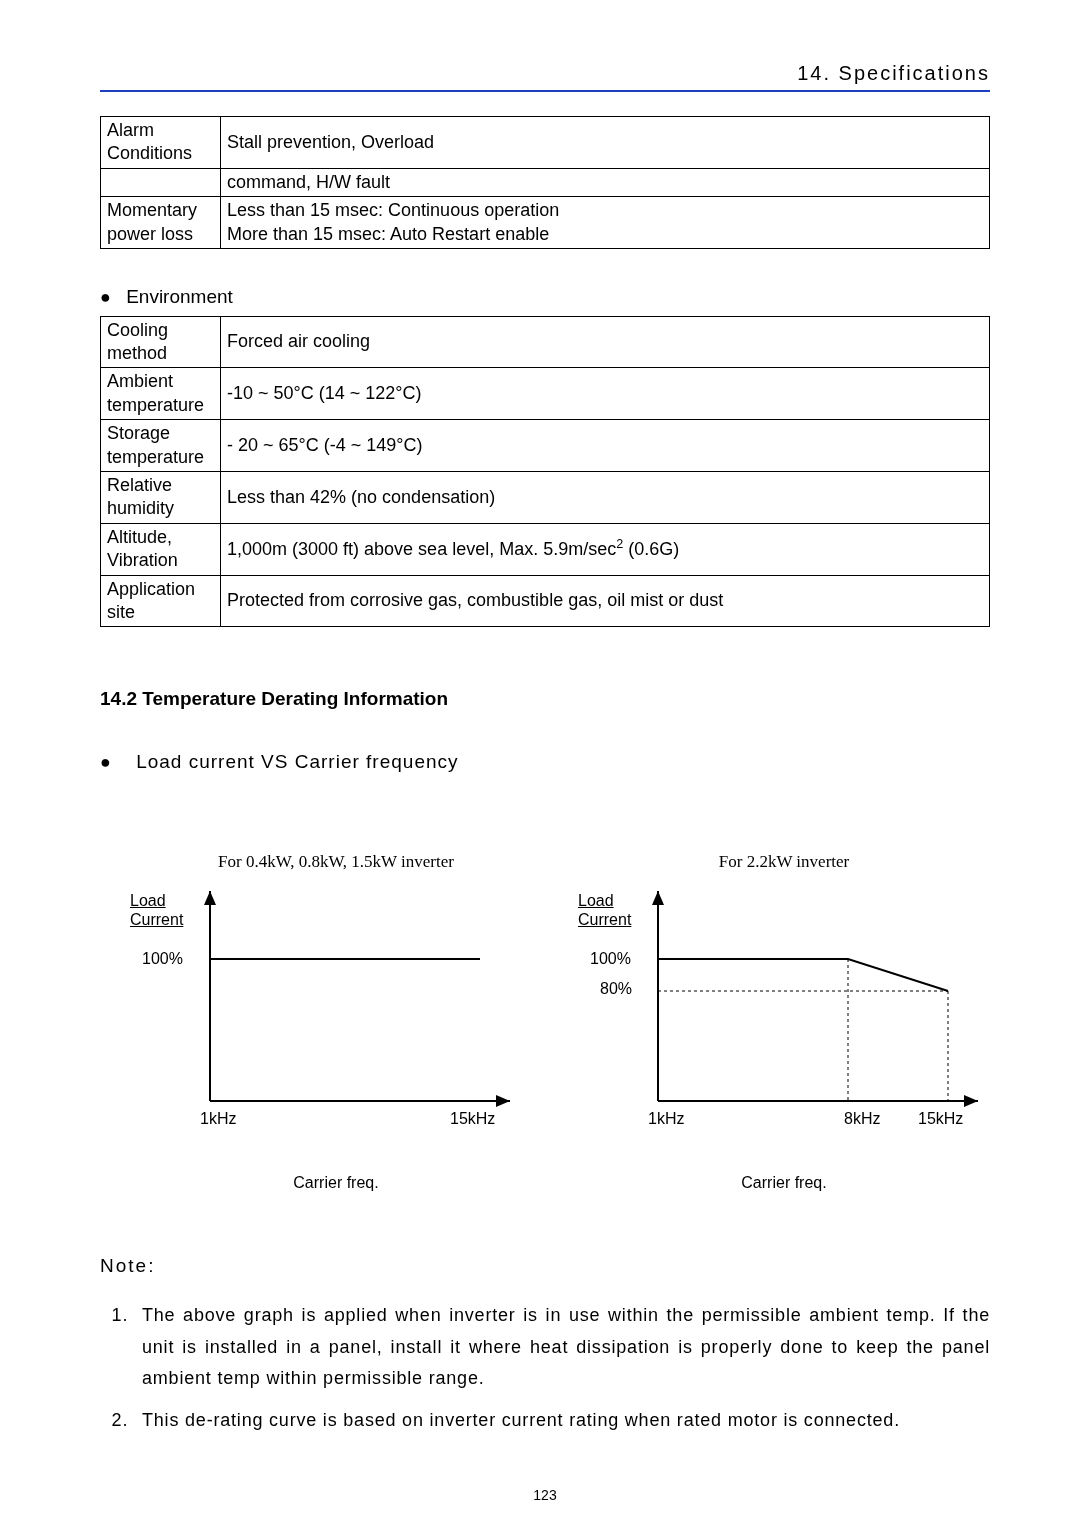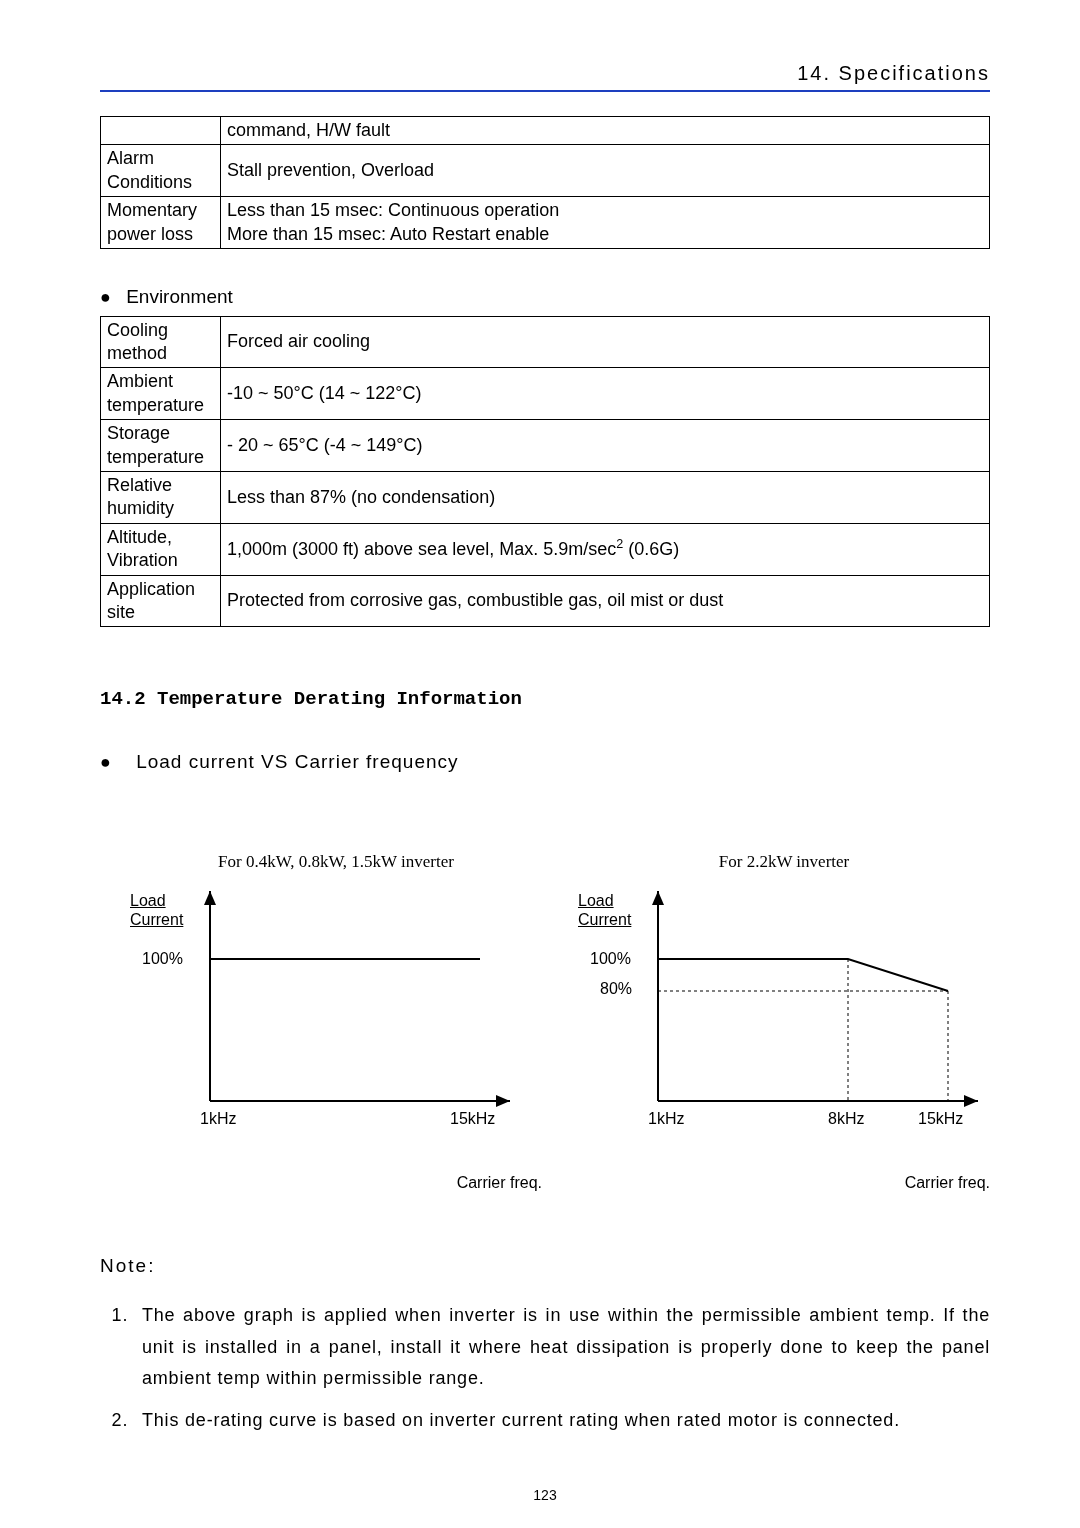--- a/index.html
+++ b/index.html
@@ -43,21 +43,20 @@
     margin-top: 36px;
     margin-bottom: 6px;
     font-size: 19px;
   }
   .section-bullet .dot { font-size: 18px; margin-right: 10px; }
   .subheading {
     font-weight: bold;
     font-size: 19px;
     margin-top: 60px;
     margin-bottom: 38px;
-    font-family: Liberation Mono, monospace;
   }
   .bullet-line {
     font-size: 19px;
     letter-spacing: 1px;
     margin-bottom: 76px;
   }
   .bullet-line .dot { font-size: 18px; margin-right: 18px; }
   .charts-row {
     display: flex;
     gap: 36px;
@@ -77,21 +76,21 @@
     font-size: 16px;
     text-align: left;
     line-height: 1.2;
     text-decoration: underline;
   }
   .axis-tick {
     position: absolute;
     font-size: 16px;
   }
   .axis-xlabel-bottom {
-    text-align: right;
+    text-align: center;
     font-size: 16px;
     margin-top: 22px;
   }
   svg { overflow: visible; }
   .note-title {
     font-size: 19px;
     letter-spacing: 2px;
     margin-bottom: 22px;
   }
   ol.notes {
@@ -115,26 +114,26 @@
 </style>
 </head>
 <body>
 
 <div class="header-right">14. Specifications</div>
 <hr class="hr-blue">
 
 <table class="spec">
   <tbody>
       <tr>
+    <td class="label">Alarm Conditions</td>
+    <td>Stall prevention, Overload</td>
+  </tr>
+  <tr>
     <td class="label"></td>
     <td>command, H/W fault</td>
-  </tr>
-  <tr>
-    <td class="label">Alarm Conditions</td>
-    <td>Stall prevention, Overload</td>
   </tr>
   <tr>
     <td class="label">Momentary power loss</td>
     <td style="white-space:pre-line">Less than 15 msec: Continuous operation
 More than 15 msec: Auto Restart enable</td>
   </tr>
 </tbody>
   </table>
 
 <div class="section-bullet">
@@ -151,21 +150,21 @@
   <tr>
     <td class="label">Ambient temperature</td>
     <td>-10 ~ 50°C (14 ~ 122°C)</td>
   </tr>
   <tr>
     <td class="label">Storage temperature</td>
     <td>- 20 ~ 65°C (-4 ~ 149°C)</td>
   </tr>
   <tr>
     <td class="label">Relative humidity</td>
-    <td>Less than 87% (no condensation)</td>
+    <td>Less than 42% (no condensation)</td>
   </tr>
   <tr>
     <td class="label">Altitude, Vibration</td>
     <td id="alt-vib-cell">1,000m (3000 ft) above sea level, Max. 5.9m/sec<sup>2</sup> (0.6G)</td>
   </tr>
   <tr>
     <td class="label">Application site</td>
     <td>Protected from corrosive gas, combustible gas, oil mist or dust</td>
   </tr>
 </tbody>
@@ -222,21 +221,21 @@
         <polygon points="320,210 306,204 306,216" fill="#000"></polygon>
 
         <polyline points="0,68 190,68 290,100" fill="none" stroke="#000" stroke-width="2"></polyline>
 
         <line x1="0" y1="100" x2="290" y2="100" stroke="#000" stroke-width="1" stroke-dasharray="3,3"></line>
         <line x1="190" y1="68" x2="190" y2="210" stroke="#000" stroke-width="1" stroke-dasharray="3,3"></line>
         <line x1="290" y1="100" x2="290" y2="210" stroke="#000" stroke-width="1" stroke-dasharray="3,3"></line>
       </svg>
 
       <div class="axis-tick" style="left:70px; top:218px;">1kHz</div>
-      <div class="axis-tick" style="left:250px; top:218px;">8kHz</div>
+      <div class="axis-tick" style="left:266px; top:218px;">8kHz</div>
       <div class="axis-tick" style="left:340px; top:218px;">15kHz</div>
     </div>
     <div class="axis-xlabel-bottom">Carrier freq.</div>
   </div>
 
 </div>
 
 <div class="note-title">Note:</div>
 <ol class="notes">
   <li>The above graph is applied when inverter is in use within the permissible ambient temp. If the unit is installed in a panel, install it where heat dissipation is properly done to keep the panel ambient temp within permissible range.</li>

